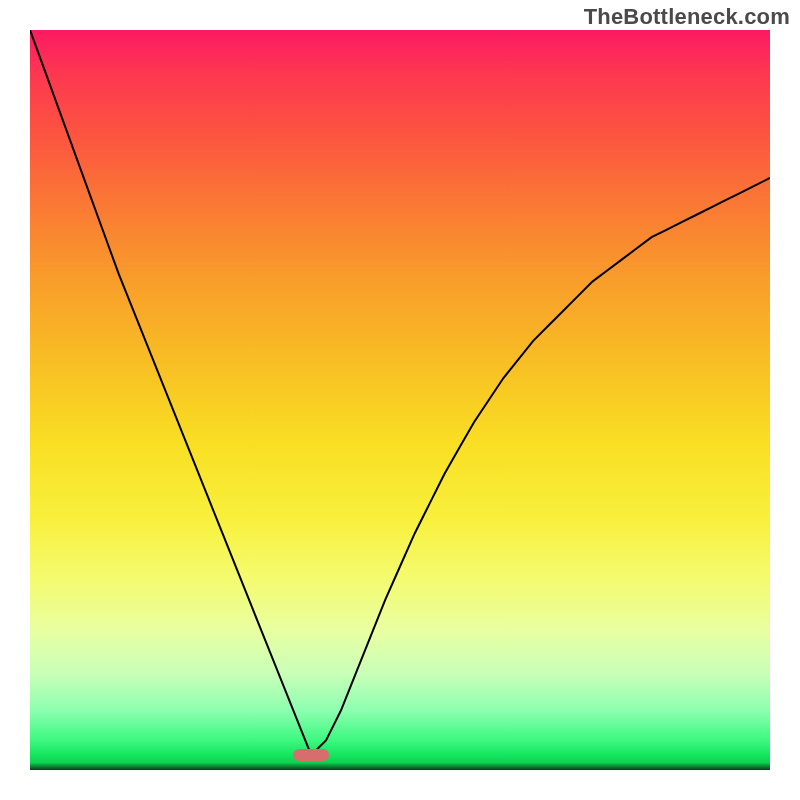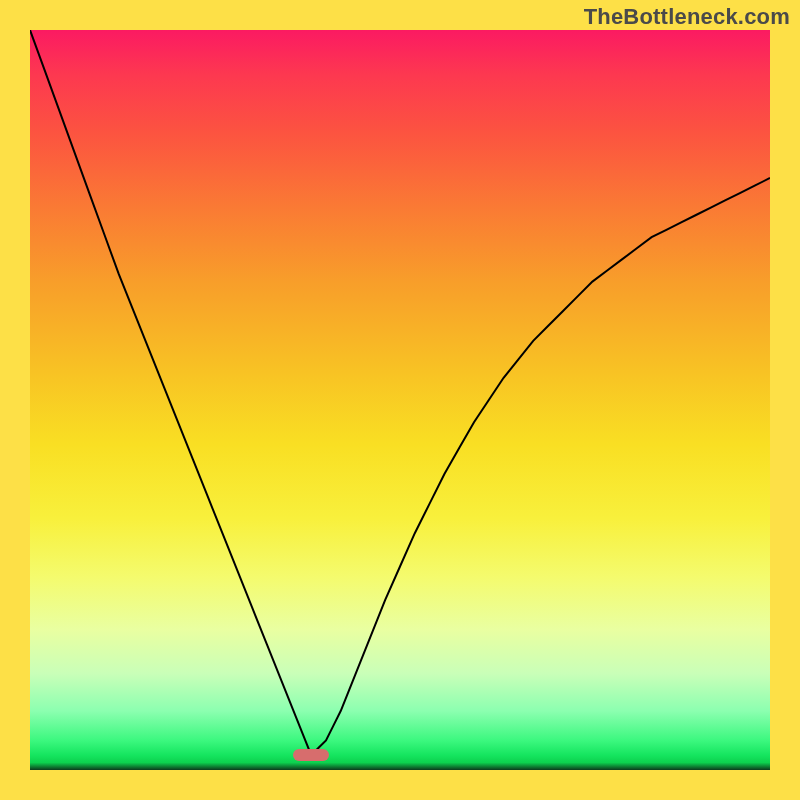--- a/index.html
+++ b/index.html
@@ -8,21 +8,21 @@
     width: 800px;
     height: 800px;
     background: #000000;
     font-family: Arial, Helvetica, sans-serif;
     overflow: hidden;
   }
   .frame {
     position: relative;
     width: 800px;
     height: 800px;
-    background: #fde047;
+    background: #ffffff;
   }
   .watermark {
     position: absolute;
     top: 4px;
     right: 10px;
     color: #4a4a4a;
     font-size: 22px;
     font-weight: 600;
     letter-spacing: 0.2px;
     z-index: 40;

